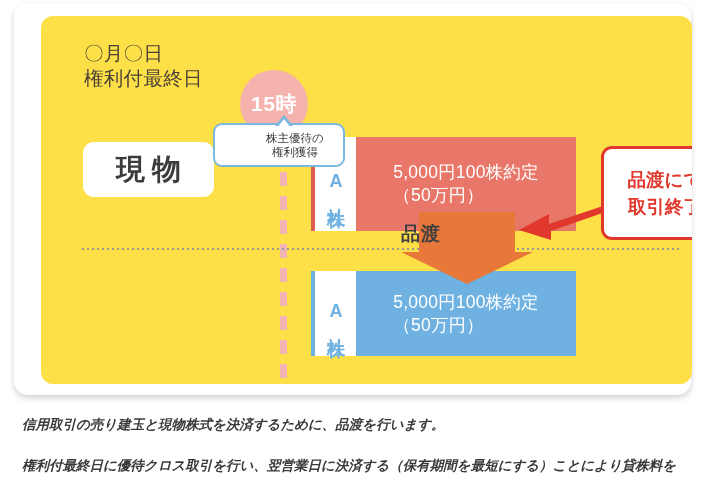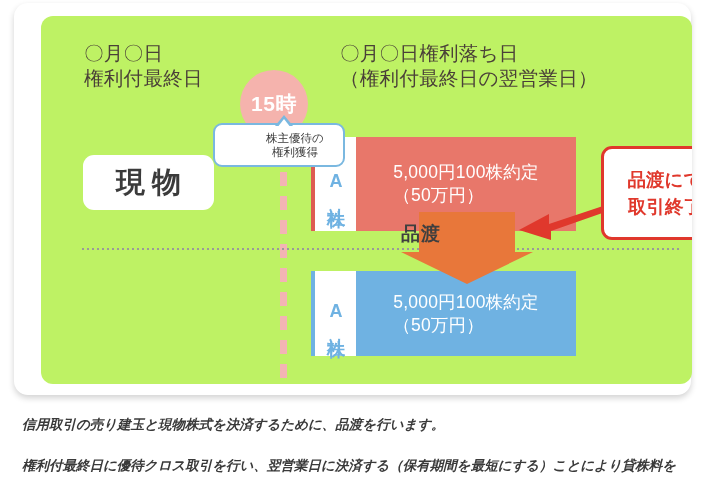--- a/index.html
+++ b/index.html
@@ -12,21 +12,21 @@
   }
   
   #outer-card{
     position:absolute;left:14px;top:3px;width:677px;height:392px;
     background:#ffffff;border-radius:14px;
     box-shadow:0 3px 6px rgba(0,0,0,.18);
   }
   
   #panel{
     position:absolute;left:27px;top:13px;width:651px;height:368px;
-    background:#bef264;border-radius:12px;overflow:hidden;
+    background:#fde047;border-radius:12px;overflow:hidden;
   }
   
   .hdr{
     position:absolute;color:#4a4038;font-size:19.5px;line-height:25px;
     white-space:pre-line;letter-spacing:.3px;font-weight:400;
   }
   #hdr-left{left:43px;top:25px;}
   #hdr-right{left:299px;top:25px;}
   
   #timeline{
@@ -59,21 +59,21 @@
     border-bottom:9px solid #ffffff;
   }
   
   .pill{
     position:absolute;left:42px;width:131px;height:55px;
     background:#ffffff;border-radius:11px;
     display:flex;align-items:center;justify-content:center;
     color:#3b3b3b;font-size:29px;font-weight:bold;letter-spacing:7px;
     text-indent:7px;
   }
-  #pill-genbutsu{top:139px;font-family:Liberation Mono, monospace;}
+  #pill-genbutsu{top:126px;font-family:Liberation Mono, monospace;}
   #pill-shinyo{top:275px;}
   
   #divider{
     position:absolute;left:41px;top:232px;width:600px;height:2px;
     background:repeating-linear-gradient(to right,#9a9a9a 0 2px,rgba(0,0,0,0) 2px 5px);
     z-index:4;
   }
   
   .bar{position:absolute;display:flex;align-items:stretch;}
   #bar-red{left:270px;top:121px;width:265px;height:94px;background:#e8776a;}
@@ -116,22 +116,20 @@
   #caption p{margin:12px;font-style:italic;}
 </style>
 </head>
 <body>
 
 <div id="outer-card">
   <div id="panel">
 
     <div class="hdr" id="hdr-left">〇月〇日
 権利付最終日</div>
-    <div class="hdr" id="hdr-right">〇月〇日権利落ち日
-（権利付最終日の翌営業日）</div>
 
     <div id="timeline"></div>
 
     <div id="clock-circle">15時</div>
 
     <div id="bubble-tail"></div>
     <div id="bubble-tail-in"></div>
     <div id="bubble">株主優待の
 権利獲得</div>
 

